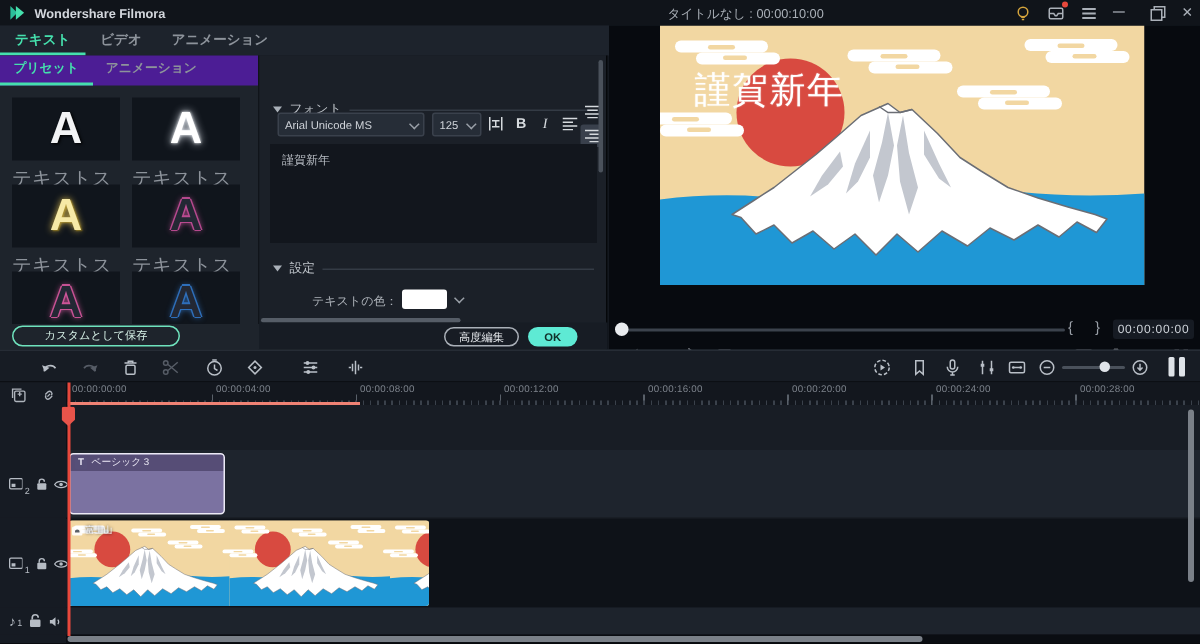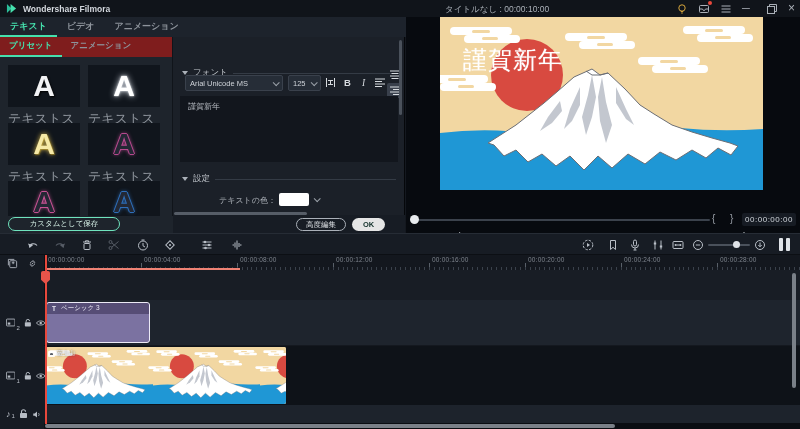--- a/index.html
+++ b/index.html
@@ -20,21 +20,21 @@
   .win-glyph { position:absolute; top:1px; font-size:11px; color:#aab0b8; line-height:15px; }
   .notif-dot { position:absolute; right:-2px; top:-2px; width:4px; height:4px; border-radius:50%; background:#e8483c; }
 
   
   .tabs-row { left:0; top:17px; width:800px; height:20px; background:#1d232c; display:flex; align-items:stretch; }
   .tab { font-size:9px; color:#8d939b; padding:0 10px; display:flex; align-items:center; border-bottom:2px solid transparent; font-weight:bold;font-family:Liberation Serif, serif; }
   .tab.active { color:#45e0ad; border-bottom-color:#45e0ad; }
 
   
   .preset-panel { left:0; top:37px; width:173px; height:196px; background:#1e242c; border-right:1px solid #10141a; }
-  .subtabs { height:20px; background:#7f1d1d; display:flex; }
+  .subtabs { height:20px; background:#4c1d95; display:flex; }
   .subtab { font-size:8.5px; color:#8d939b; padding:0 9px; display:flex; align-items:center; border-bottom:2px solid transparent; font-weight:bold; }
   .subtab.active { color:#45e0ad; border-bottom-color:#45e0ad; }
   .style-grid { position:absolute; left:0; top:20px; width:173px; height:159px; overflow:hidden; }
   .style-cell { position:absolute; width:72px; }
   .style-thumb { width:72px; height:42px; background:#10151c; display:flex; align-items:center; justify-content:center; }
   .style-letter { font-size:30px; font-weight:bold; line-height:1; }
   .lt1 { color:#f2f3f5; text-shadow:1px 1px 2px #000; }
   .lt2 { color:#fff; text-shadow:0 0 6px #dfe5ee,0 0 2px #fff; }
   .lt3 { color:#f6e9a6; text-shadow:0 0 5px #d8b84e,1px 1px 1px #6b5a14; }
   .lt4 { color:#232834; text-shadow:0 0 4px #c24f97,-1px 0 #b0478a,1px 0 #b0478a,0 1px #b0478a,0 -1px #b0478a; }
@@ -48,28 +48,28 @@
   .font-panel { left:173px; top:37px; width:232px; height:196px; background:#1b2028; border-right:1px solid #05070a; }
   .sec-head { position:absolute; display:flex; align-items:center; gap:5px; font-size:8.5px; color:#c2c7cd; width:214px; }
   .sec-head .tri { width:0; height:0; border-left:3.5px solid transparent; border-right:3.5px solid transparent; border-top:4.5px solid #aab0b8; }
   .sec-head .rule { flex:1; height:1px; background:#343b45; }
   .dd { position:absolute; height:16px; background:#262d37; border:1px solid #3a414c; border-radius:2px; display:flex; align-items:center; font-size:7.5px; color:#cfd3d9; padding:0 4px; }
   .dd .chev { margin-left:auto; }
   .chev { width:5px; height:5px; border-right:1px solid #9aa0a8; border-bottom:1px solid #9aa0a8; transform:rotate(45deg) translateY(-1px); }
   .fmt-btn { position:absolute; width:15px; height:15px; display:flex; align-items:center; justify-content:center; color:#d6dade; font-size:9.5px; border-radius:2px; }
   .fmt-btn.on { background:#39404c; }
   .textarea { position:absolute; left:7px; top:59px; width:218px; height:66px; background:#12161d; font-size:8px; color:#b9bec5; padding:5px 8px; }
-  .color-row { position:absolute; left:11px; top:154px; width:232px; height:18px; }
+  .color-row { position:absolute; left:0; top:154px; width:232px; height:18px; }
   .color-label { position:absolute; left:35px; top:4px; font-size:8px; color:#aeb3ba; }
   .swatch-wrap { position:absolute; left:95px; top:1px; width:44px; height:15px; display:flex; align-items:center; gap:5px; }
   .swatch { width:30px; height:13px; background:#ffffff; border-radius:2px; }
   .hscroll-mid { position:absolute; left:1px; top:175px; width:133px; height:3px; background:#565d67; border-radius:2px; }
   .font-footer { position:absolute; left:0; top:178px; width:232px; height:18px; background:#171c24;text-decoration:underline; }
   .adv-btn { position:absolute; left:123px; top:3px; width:50px; height:13px; border:1px solid #aab0b8; border-radius:7px; background:transparent; color:#e3e6ea; font-size:7.5px; display:flex; align-items:center; justify-content:center; cursor:pointer; }
-  .ok-btn { position:absolute; left:179px; top:3px; width:33px; height:13px; border:none; border-radius:7px; background:#e5e5e5; color:#11302a; font-size:7.5px; font-weight:bold; display:flex; align-items:center; justify-content:center; cursor:pointer; }
+  .ok-btn { position:absolute; left:179px; top:3px; width:33px; height:13px; border:none; border-radius:7px; background:#5eead4; color:#11302a; font-size:7.5px; font-weight:bold; display:flex; align-items:center; justify-content:center; cursor:pointer; }
   .vscroll-mid { position:absolute; left:226px; top:3px; width:3px; height:75px; background:#4a515b; border-radius:2px; }
 
   
   .preview-panel { left:406px; top:17px; width:394px; height:216px; background:#070a0f; }
   .video-frame { position:absolute; left:34px; top:0; width:323px; height:173px; }
   .overlay-text { position:absolute; left:23px; top:27px; font-size:24px; color:#ffffff; letter-spacing:1px; text-shadow:0 0 1px rgba(255,255,255,.6); }
   .seek-row { position:absolute; left:0; top:196px; width:394px; height:14px; }
   .seek-line { position:absolute; left:12px; top:6px; width:292px; height:2px; background:#3b424c; border-radius:1px; }
   .seek-dot { position:absolute; left:4px; top:2px; width:9px; height:9px; border-radius:50%; background:#e8ebee; }
   .mark { position:absolute; top:0; font-size:10px; color:#9aa0a8; }

